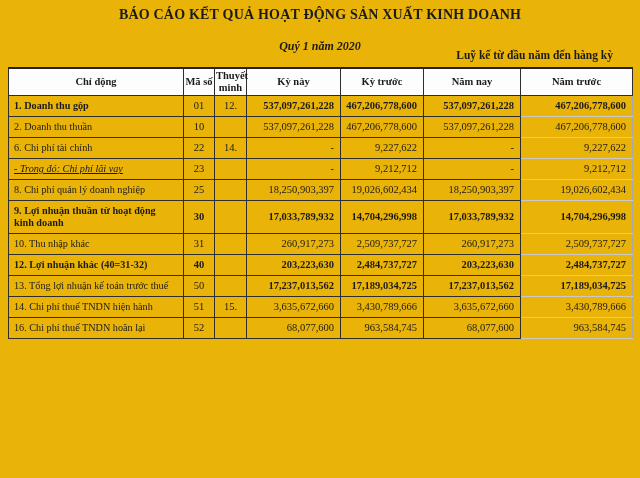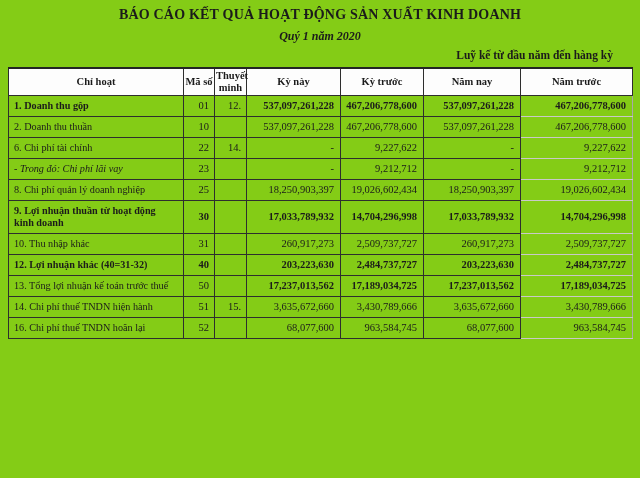--- a/index.html
+++ b/index.html
@@ -1,31 +1,31 @@
 <!DOCTYPE html>
 <html><head>
 <meta charset="utf-8">
 <style>
   html, body { margin:0; padding:0; }
   .page {
     position: relative;
     width: 640px;
     height: 478px;
-    background: #84cc16;
+    background: #eab308;
     color: #1b1b1b;
     font-family: "Liberation Serif", serif;
     overflow: hidden;
   }
   .title {
     position: absolute; top: 7px; left: 0; right: 0;
     text-align: center; font-weight: bold; font-size: 14px;
     letter-spacing: 0.2px;
   }
   .subtitle {
-    position: absolute; top: 29px; left: 0; right: 0;
+    position: absolute; top: 39px; left: 0; right: 0;
     text-align: center; font-weight: bold; font-style: italic; font-size: 12px;
   }
   .note {
     position: absolute; top: 49px; left: 0; width: 613px;
     text-align: right; font-weight: bold; font-size: 11.5px;
   }
   table.report {
     position: absolute; top: 67px; left: 8px; width: 624px;
     border-collapse: collapse; table-layout: fixed;
     border-top: 2px solid #242424;
@@ -39,24 +39,24 @@
     vertical-align: middle; padding: 1px; height: 24px; line-height: 1.15;
   }
   td {
     border: 1px solid #2e2e2e;
     font-size: 10.5px; vertical-align: middle;
     padding: 3.5px 5px; line-height: 12px;
     height: 13px;
   }
   tr.tall td { height: 25px; }
   td.c-label { text-align: left; font-size: 10.2px; }
-  td.c-center { text-align: right; }
+  td.c-center { text-align: center; }
   td.c-num { text-align: right; padding-right: 6px; }
   td.b { font-weight: bold; }
-  td.i { font-style: italic; }
+  td.i { font-style: italic; text-decoration: underline; }
   td.last-col {
     border-bottom: 1px solid #c9c9c9;
     border-top: 1px solid #c9c9c9;
     border-right: 1px solid #a8a8a8;
   }
   thead th { background: #fdfdfd; }
 </style>
 </head>
 <body>
 
@@ -70,21 +70,21 @@
       <col style="width:175px">
         <col style="width:31px">
         <col style="width:32px">
       <col style="width:94px">
         <col style="width:83px">
         <col style="width:97px">
         <col style="width:112px">
     </colgroup>
     <thead>
       <tr>
-        <th>Chỉ hoạt</th>
+        <th>Chỉ động</th>
         <th>Mã số</th>
         <th>Thuyết minh</th>
         <th>Kỳ này</th>
         <th>Kỳ trước</th>
         <th>Năm nay</th>
         <th>Năm trước</th>
       </tr>
     </thead>
     <tbody>
         <tr>

